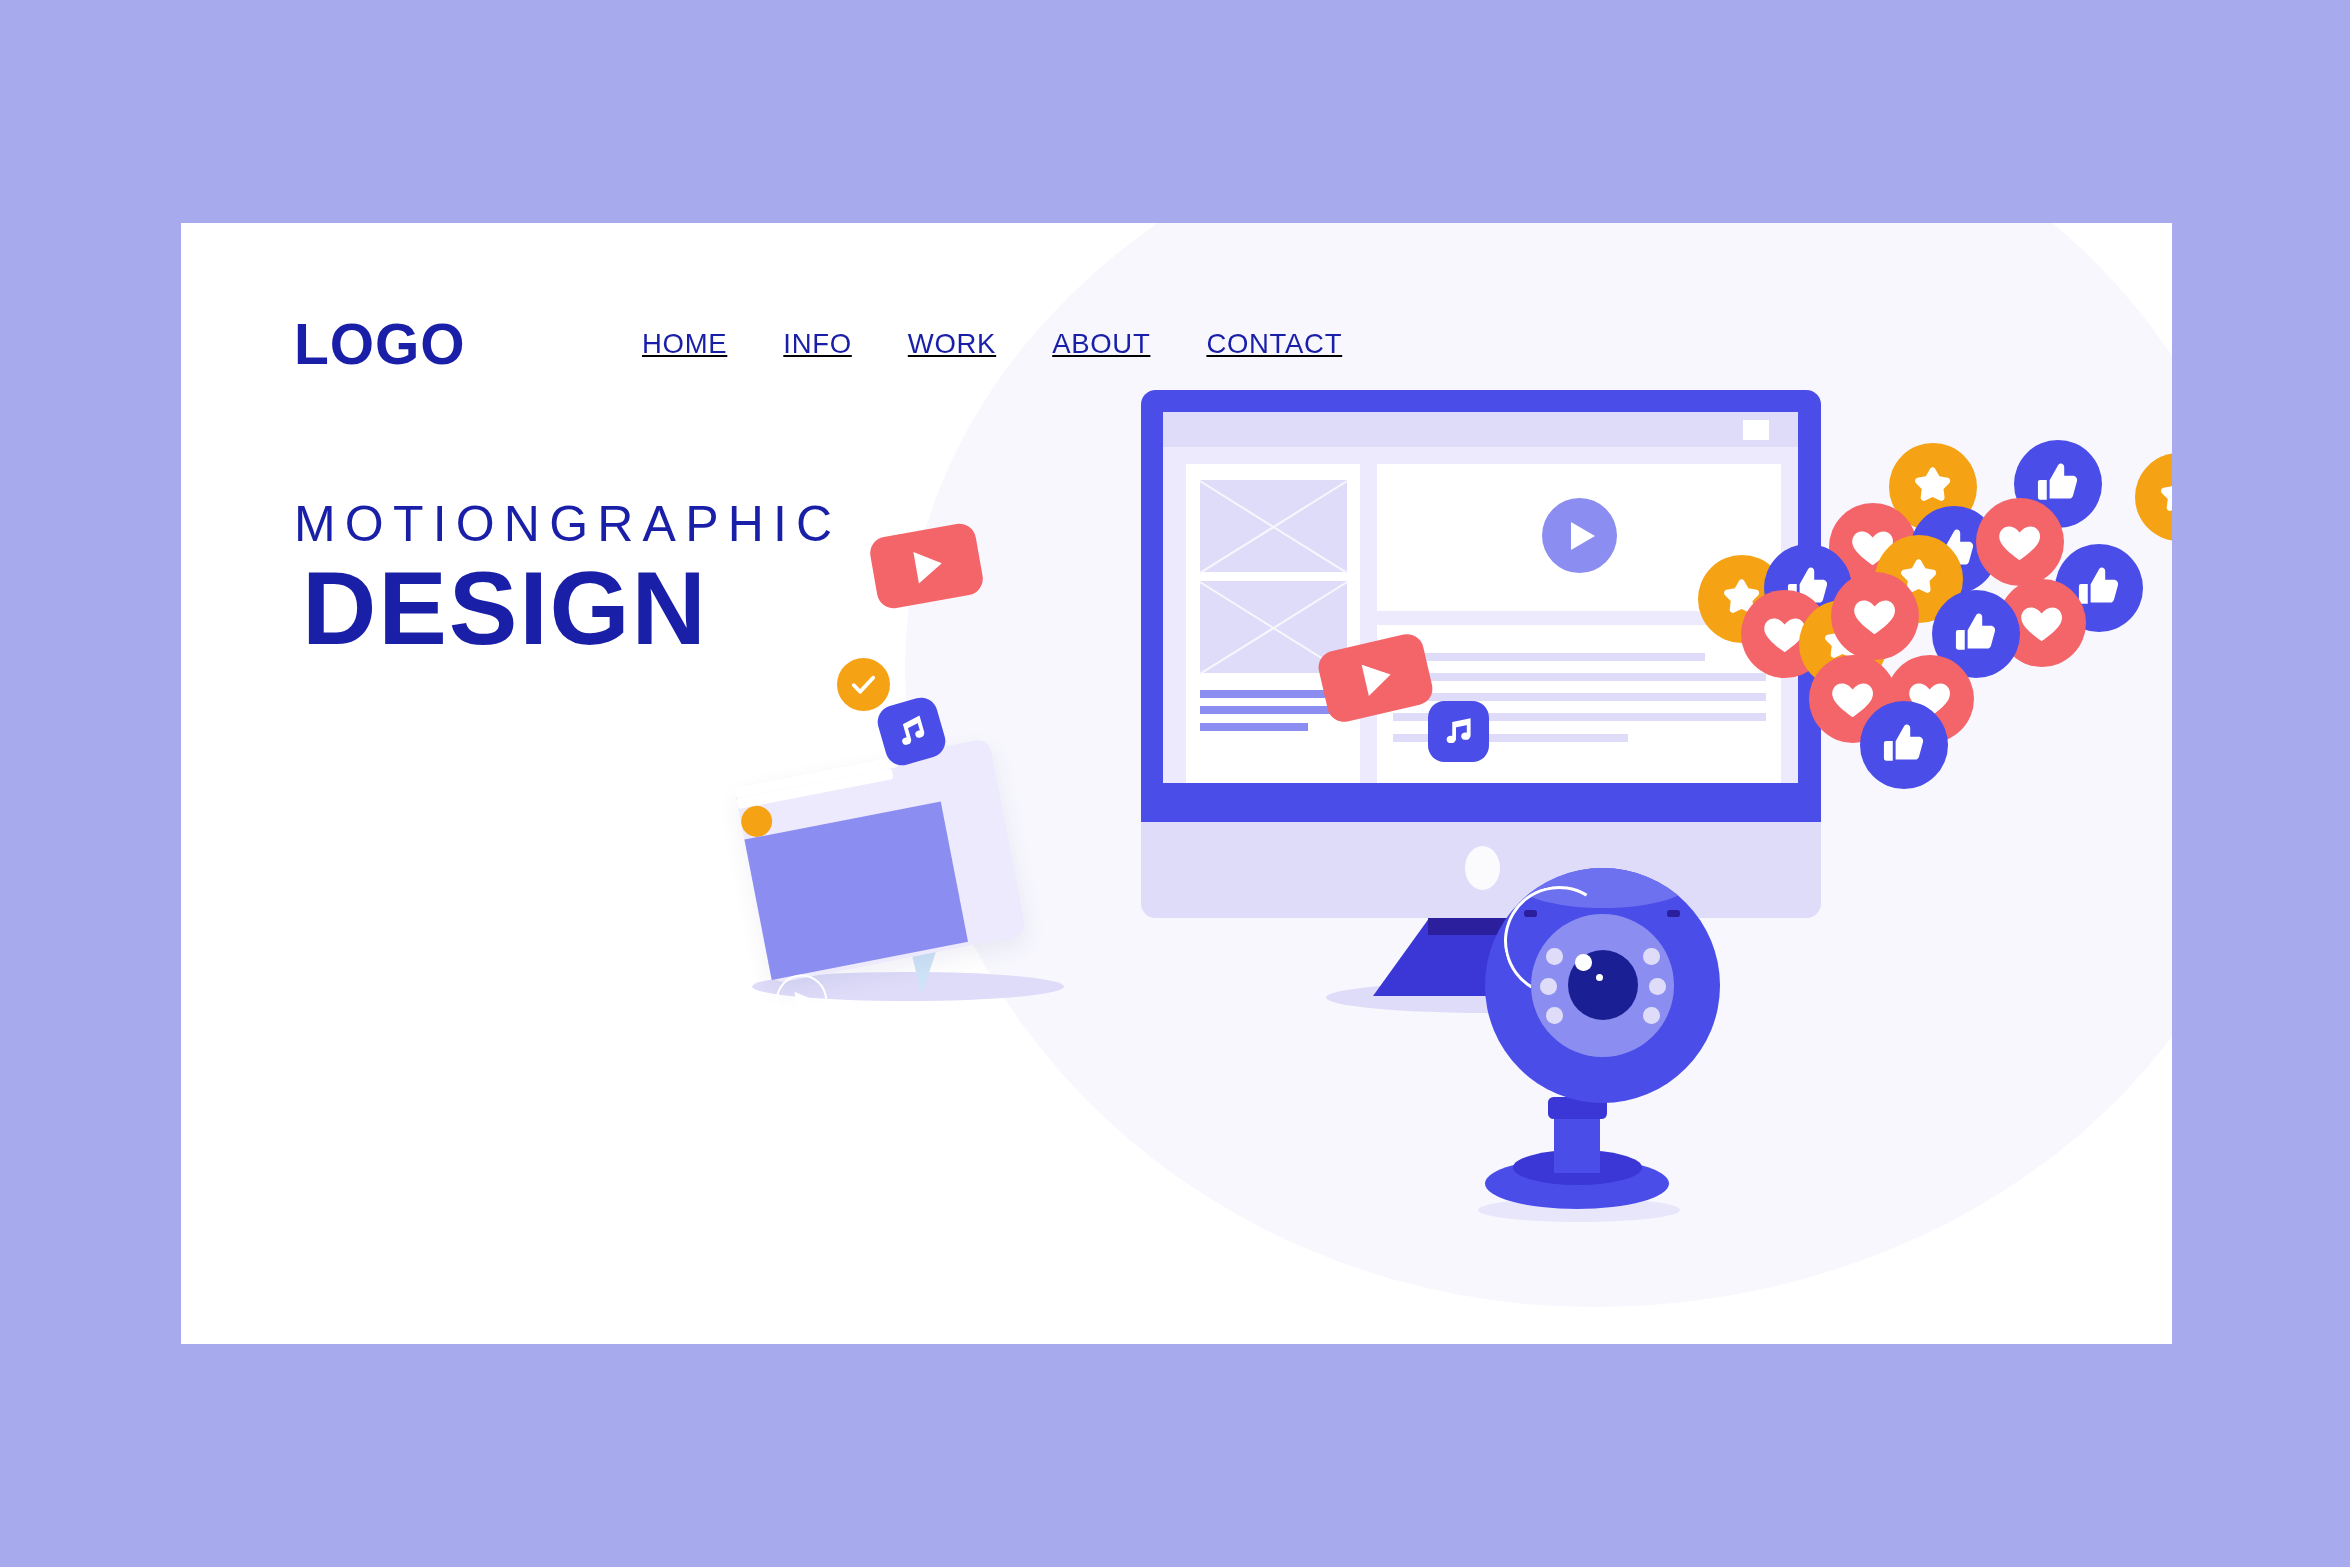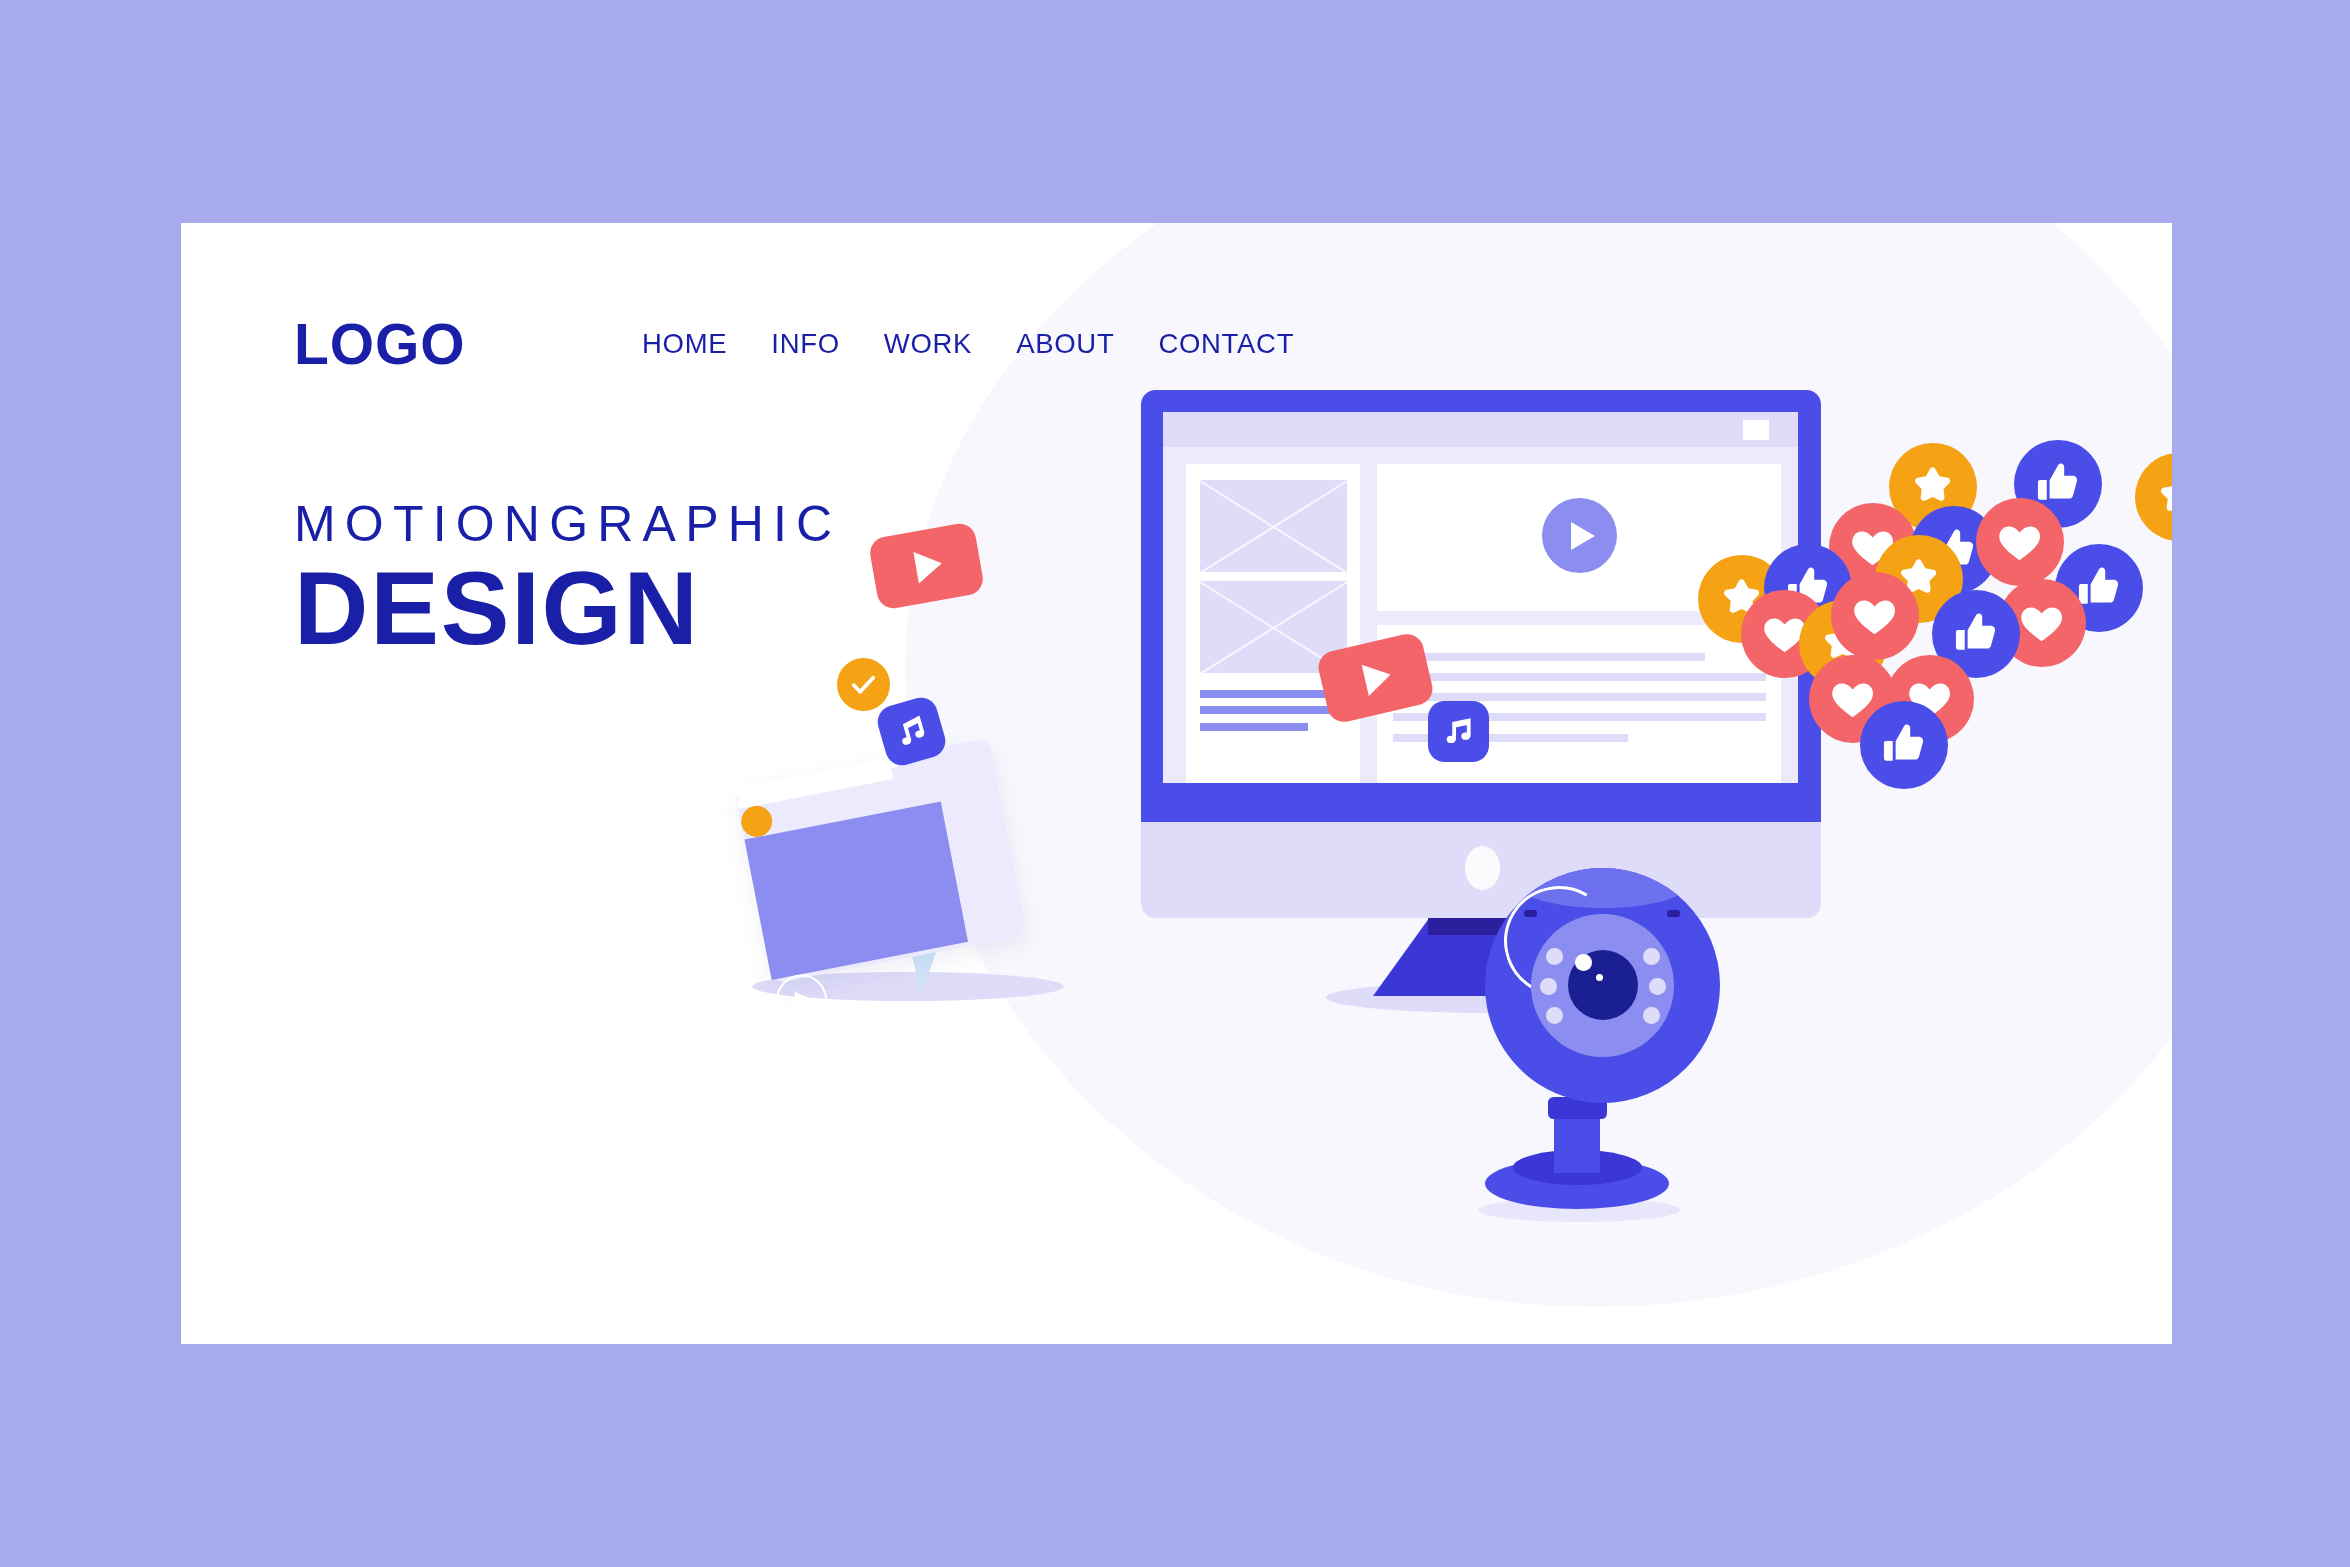--- a/index.html
+++ b/index.html
@@ -66,21 +66,22 @@
     line-height: 1;
     font-family: "Liberation Sans", sans-serif;
     margin-top: 12px;
   }
   .nav {
     position: absolute;
     left: 441px;
     top: 99px;
     display: flex;
     align-items: center;
-    gap: 4px;
+    gap: 16px;
+    text-decoration: underline;
   }
   .nav-item {
     font-size: 27.5px;
     letter-spacing: 0.7px;
     color: #1a1fa8;
     padding: 5.5px 20px;
     cursor: pointer;
     white-space: nowrap;
   }
 
@@ -100,20 +101,21 @@
     line-height: 1.05;
     white-space: nowrap;
   }
   .hero-title {
     font-size: 103px;
     font-weight: 700;
     letter-spacing: 1.8px;
     color: #1a1fa8;
     line-height: 1.02;
     margin-top: 5.5px;
+    margin-left: 8px;
   }
   .hero-body {
     margin-top: 48px;
     font-size: 29px;
     line-height: 1.62;
     color: #6f7276;
     font-weight: 300;
     max-width: 634px;
   }
   .cta {

